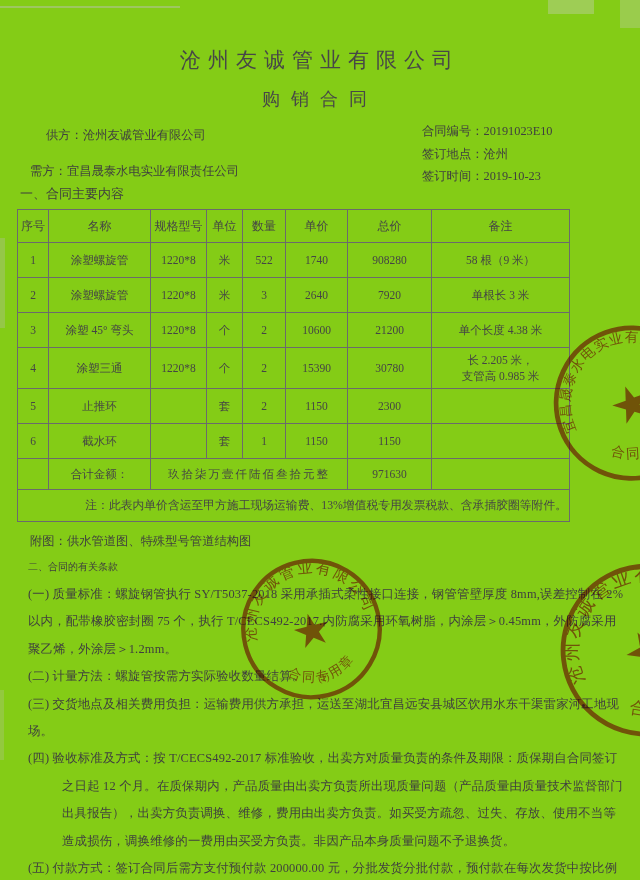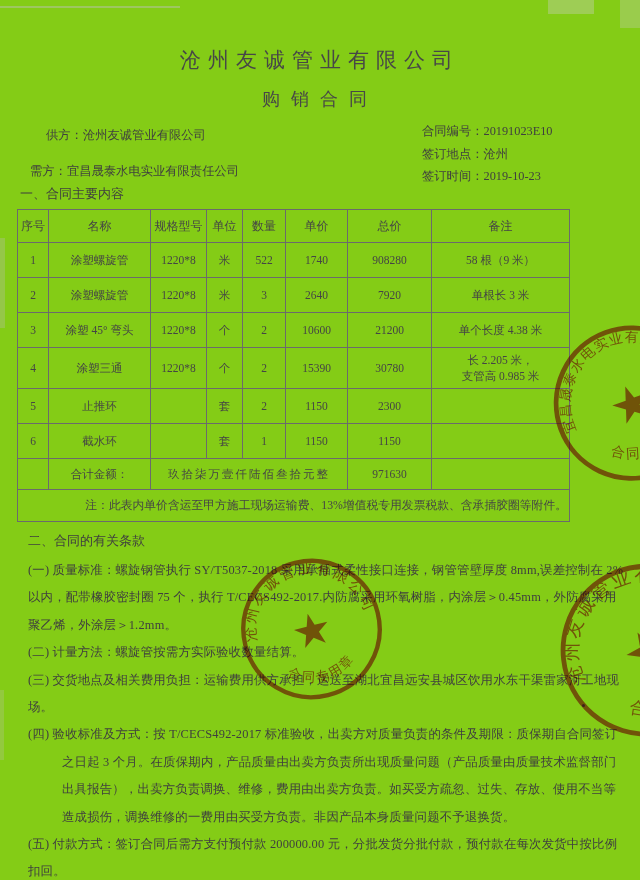--- a/index.html
+++ b/index.html
@@ -36,21 +36,21 @@
   }
   table.items thead th { height:30px; font-size:12px;margin-top:16px; }
   table.items tbody.itemrows td { height:32px; }
   table.items tbody.itemrows tr.tall td { height:38px; }
   td.remark { white-space:pre-line; line-height:16px; }
   tr.total-row td { height:28px; }
   tr.total-row td.cn-amount { letter-spacing:2px; }
   tr.note-row td { height:29px; text-align:right; padding-left:5px; font-size:11.8px; }
 
   .attach { margin:11px 0 0 30px; font-size:12.3px; }
-  .sec2   { margin:10px 0 0 28px; font-size:13px; }
+  .sec2   { margin:10px 0 0 28px; font-size:10px; }
 
   .clauses { margin:7px 14px 0 28px; font-size:12.4px; line-height:27.4px; letter-spacing:.2px; }
   .clause { margin:0; }
   .clause.hang { padding-left:34px; text-indent:-34px; }
 
   
   .stamp { position:absolute; mix-blend-mode:multiply; opacity:.8; pointer-events:none; }
   .stamp-supplier-center { left:239px; top:556px; transform:rotate(-14deg); }
   .stamp-supplier-right  { left:558px; top:560px; transform:rotate(-28deg); }
   .stamp-buyer           { left:552px; top:323px; transform:rotate(-20deg); }
@@ -176,27 +176,28 @@
         <td class="cn-amount" colspan="4">玖拾柒万壹仟陆佰叁拾元整</td>
         <td>971630</td>
         <td></td>
       </tr>
       <tr class="note-row">
         <td colspan="8">注：此表内单价含运至甲方施工现场运输费、13%增值税专用发票税款、含承插胶圈等附件。</td>
       </tr>
     </tbody>
   </table>
 
+  <p class="attach">附图：供水管道图、特殊型号管道结构图</p>
   <p class="sec2">二、合同的有关条款</p>
 
   <div class="clauses">
       <p class="clause">(一) 质量标准：螺旋钢管执行 SY/T5037-2018 采用承插式柔性接口连接，钢管管壁厚度 8mm,误差控制在 2%以内，配带橡胶密封圈 75 个，执行 T/CECS492-2017.内防腐采用环氧树脂，内涂层＞0.45mm，外防腐采用聚乙烯，外涂层＞1.2mm。</p>
       <p class="clause">(二) 计量方法：螺旋管按需方实际验收数量结算。</p>
       <p class="clause">(三) 交货地点及相关费用负担：运输费用供方承担，运送至湖北宜昌远安县城区饮用水东干渠雷家河工地现场。</p>
-      <p class="clause hang">(四) 验收标准及方式：按 T/CECS492-2017 标准验收，出卖方对质量负责的条件及期限：质保期自合同签订之日起 3 个月。在质保期内，产品质量由出卖方负责所出现质量问题（产品质量由质量技术监督部门出具报告），出卖方负责调换、维修，费用由出卖方负责。如买受方疏忽、过失、存放、使用不当等造成损伤，调换维修的一费用由买受方负责。非因产品本身质量问题不予退换货。</p>
+      <p class="clause hang">(四) 验收标准及方式：按 T/CECS492-2017 标准验收，出卖方对质量负责的条件及期限：质保期自合同签订之日起 12 个月。在质保期内，产品质量由出卖方负责所出现质量问题（产品质量由质量技术监督部门出具报告），出卖方负责调换、维修，费用由出卖方负责。如买受方疏忽、过失、存放、使用不当等造成损伤，调换维修的一费用由买受方负责。非因产品本身质量问题不予退换货。</p>
       <p class="clause">(五) 付款方式：签订合同后需方支付预付款 200000.00 元，分批发货分批付款，预付款在每次发货中按比例扣回。</p>
     </div>
 
   <div class="stamp stamp-supplier-center">
     <svg width="146" height="146" viewBox="0 0 150 150">
       <defs>
         <path id="sc-top" d="M 17,75 A 58,58 0 1 1 133,75" fill="none"></path>
         <path id="sc-bot" d="M 30,103 A 52,52 0 0 0 120,103" fill="none"></path>
       </defs>
       <circle cx="75" cy="75" r="70" fill="none" stroke="#cf4238" stroke-width="4.5"></circle>

